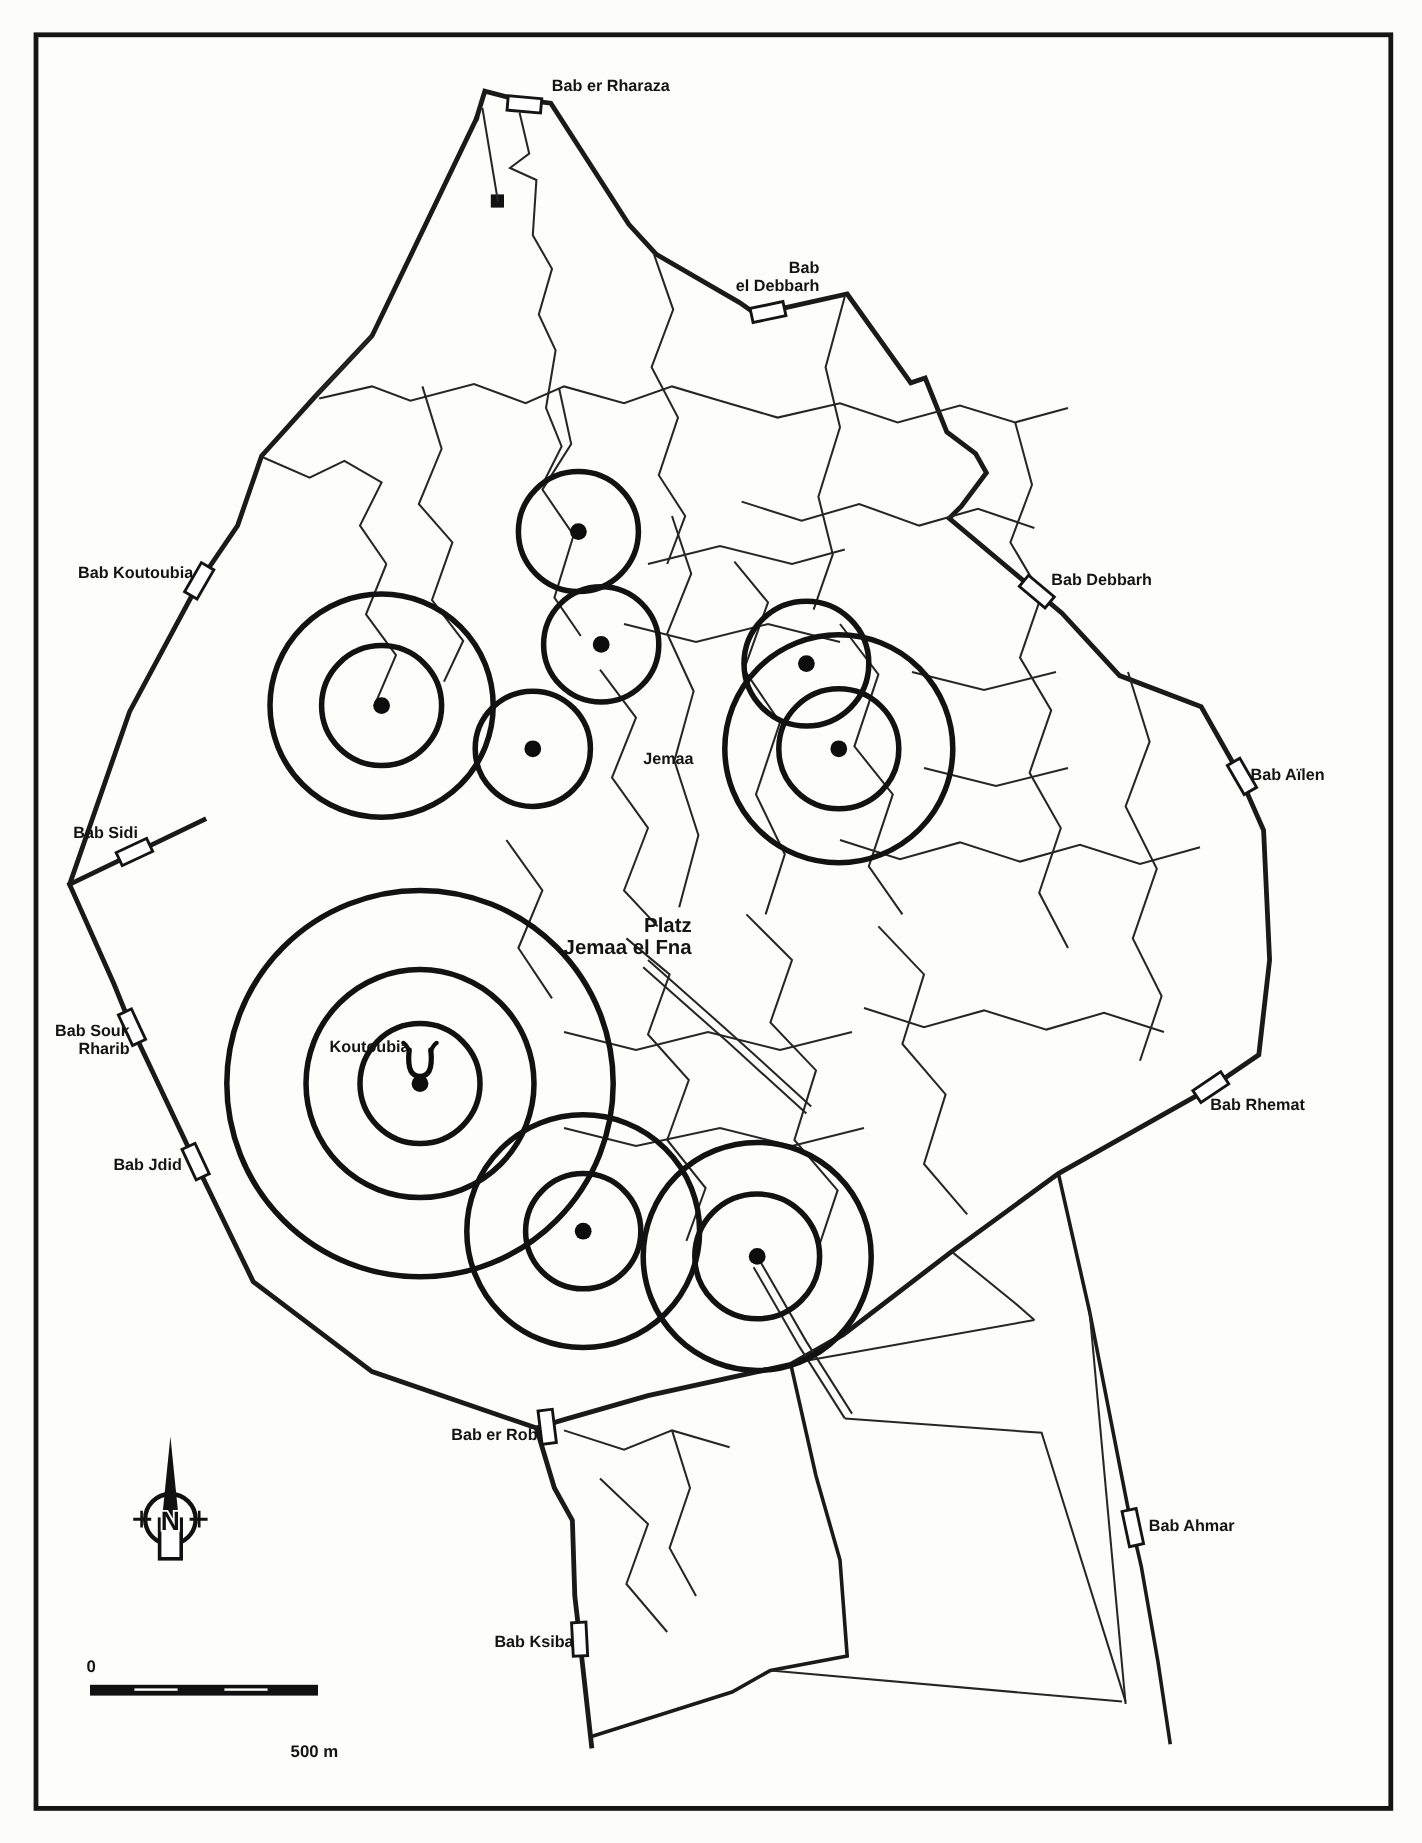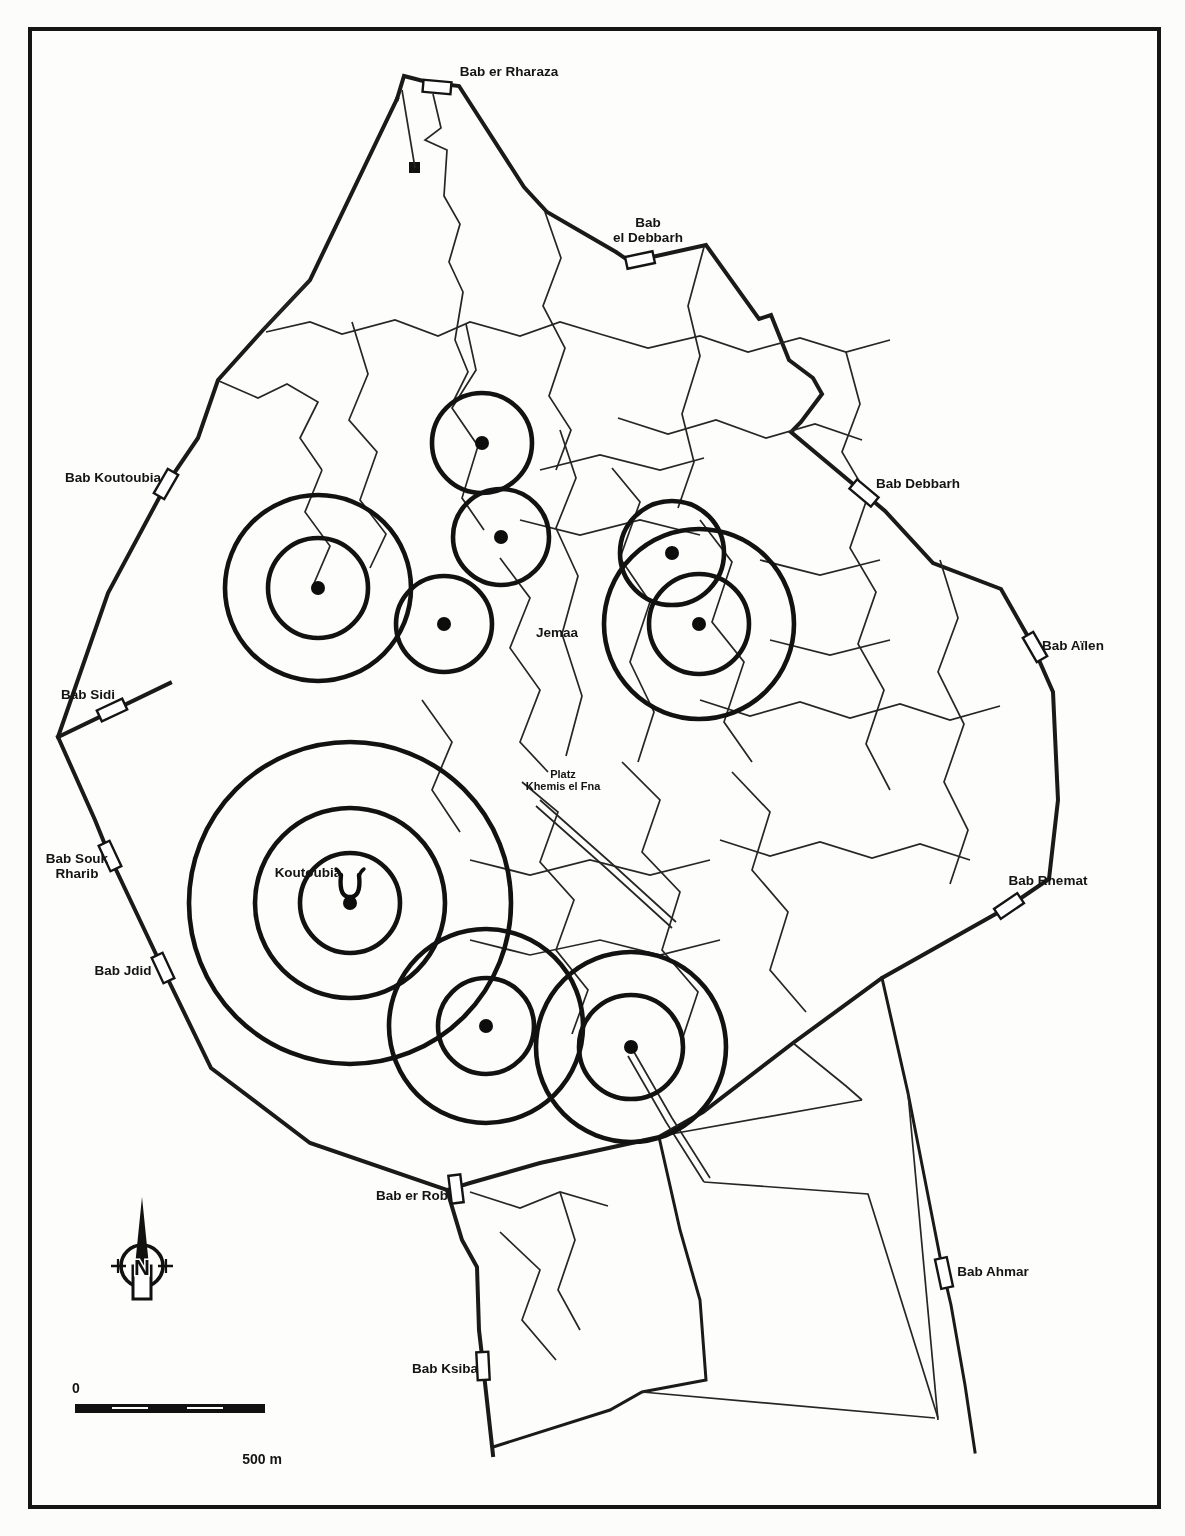--- a/index.html
+++ b/index.html
@@ -9,22 +9,22 @@
          border:4px solid #151515;background:#fdfdfb;}
   #map-svg{position:absolute;left:0;top:0;width:1185px;height:1536px;}
   .wall{fill:none;stroke:#1a1a1a;stroke-width:4;stroke-linejoin:miter;stroke-linecap:square;}
   .wall2{fill:none;stroke:#1a1a1a;stroke-width:3;stroke-linecap:square;}
   .district{fill:none;stroke:#262626;stroke-width:1.7;stroke-linejoin:miter;}
   .gate{fill:#ffffff;stroke:#141414;stroke-width:2.4;}
   .ring{fill:none;stroke:#121212;stroke-width:4.6;}
   .mosque-dot{fill:#0d0d0d;stroke:none;}
   .map-label{position:absolute;transform:translate(-50%,-50%);font-weight:bold;
              font-size:13.5px;line-height:1.08;color:#141414;white-space:nowrap;
-             text-align:center;}
-  .map-label.small{font-size:11px;margin-left:40px;}
+             text-align:right;}
+  .map-label.small{font-size:17px;}
   .scale-num{font-size:14px;}
   #compass-n{font:bold 22px "Liberation Sans",sans-serif;fill:#111;
              paint-order:stroke;stroke:#ffffff;stroke-width:3px;}
 </style>
 </head>
 <body>
 
 <div id="page">
   <div id="frame"></div>
 
@@ -155,27 +155,27 @@
   </div>
   <div class="map-label" style="left:113px;top:478px">Bab Koutoubia</div>
   <div class="map-label" style="left:918px;top:484px">Bab Debbarh</div>
   <div class="map-label" style="left:1073px;top:646px">Bab Aïlen</div>
   <div class="map-label" style="left:88px;top:695px">Bab Sidi</div>
   <div class="map-label" style="left:77px;top:867px">
     <div>Bab Souk</div>
     <div>Rharib</div>
   </div>
   <div class="map-label" style="left:123px;top:971px">Bab Jdid</div>
-  <div class="map-label" style="left:1048px;top:881px">Bab Rhemat</div>
+  <div class="map-label" style="left:1048px;top:921px">Bab Rhemat</div>
   <div class="map-label" style="left:993px;top:1272px">Bab Ahmar</div>
   <div class="map-label" style="left:412px;top:1196px">Bab er Rob</div>
   <div class="map-label" style="left:445px;top:1369px">Bab Ksiba</div>
 
   <div class="map-label" style="left:557px;top:633px">Jemaa</div>
   <div class="map-label small" style="left:523px;top:781px">
     <div>Platz</div>
-    <div>Khemis el Fna</div>
+    <div>Jemaa el Fna</div>
   </div>
   <div class="map-label" style="left:308px;top:873px">Koutoubia</div>
 
   <div class="map-label scale-num" style="left:76px;top:1389px">0</div>
   <div class="map-label scale-num" style="left:262px;top:1460px">500 m</div>
 </div>
 
 </body></html>

